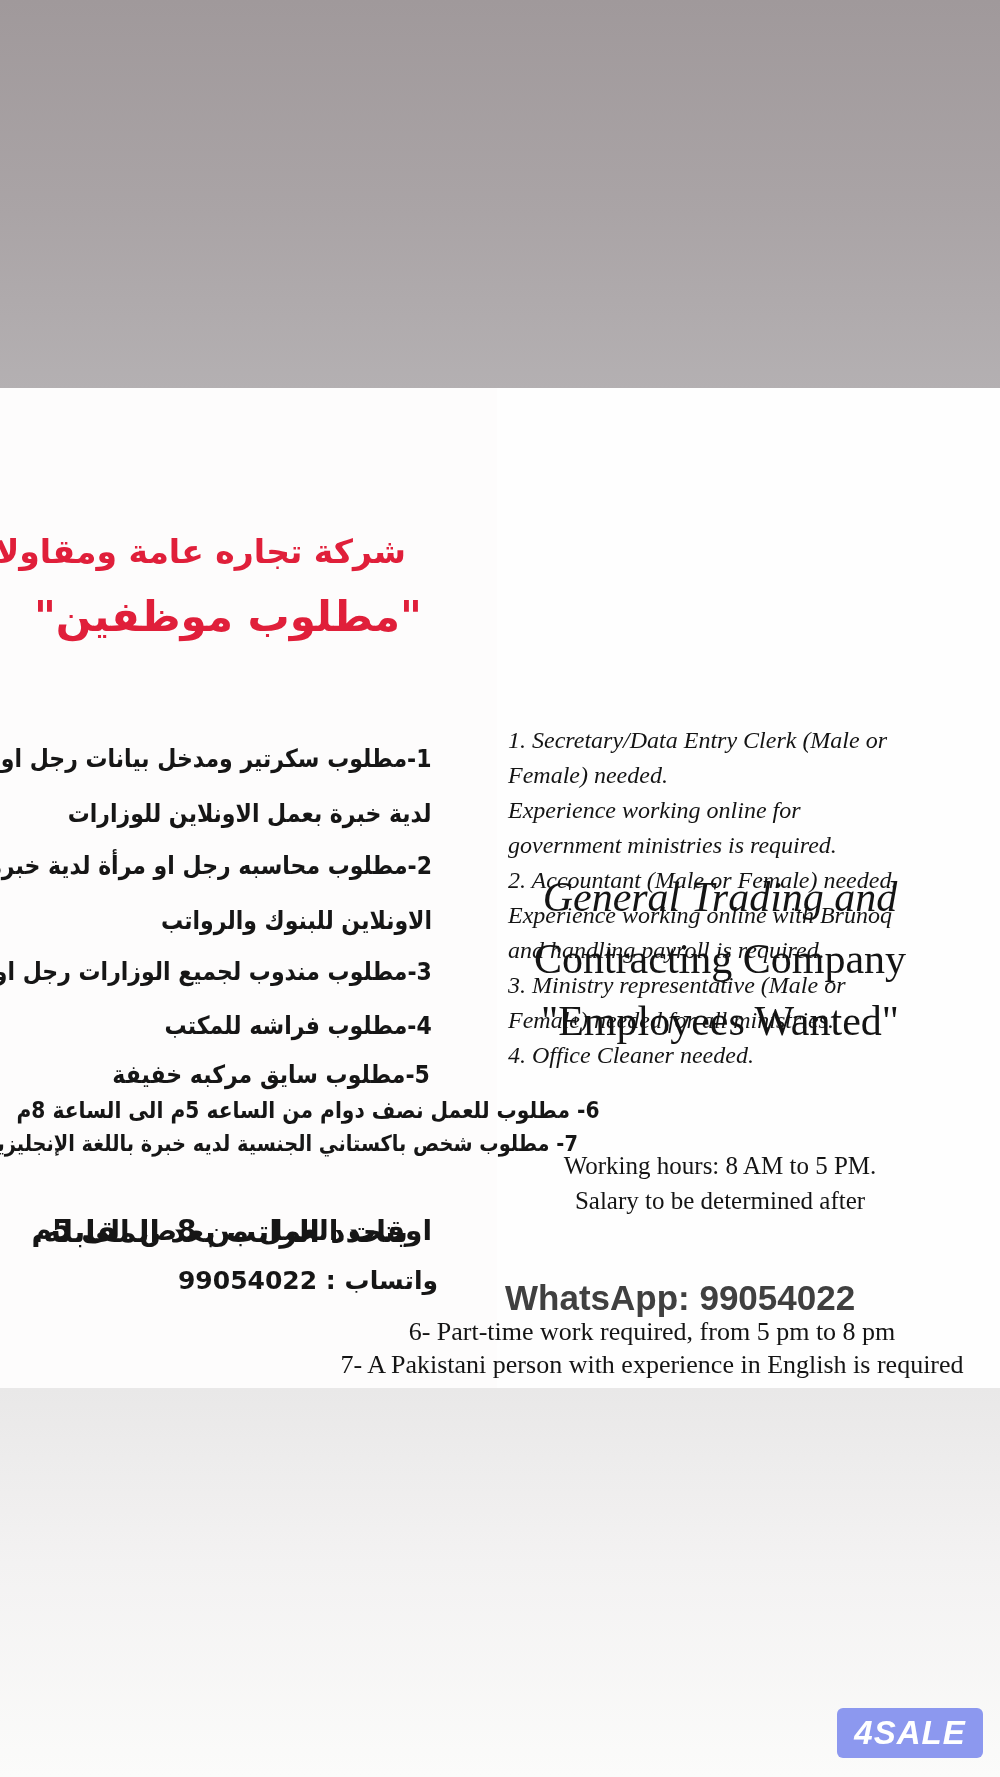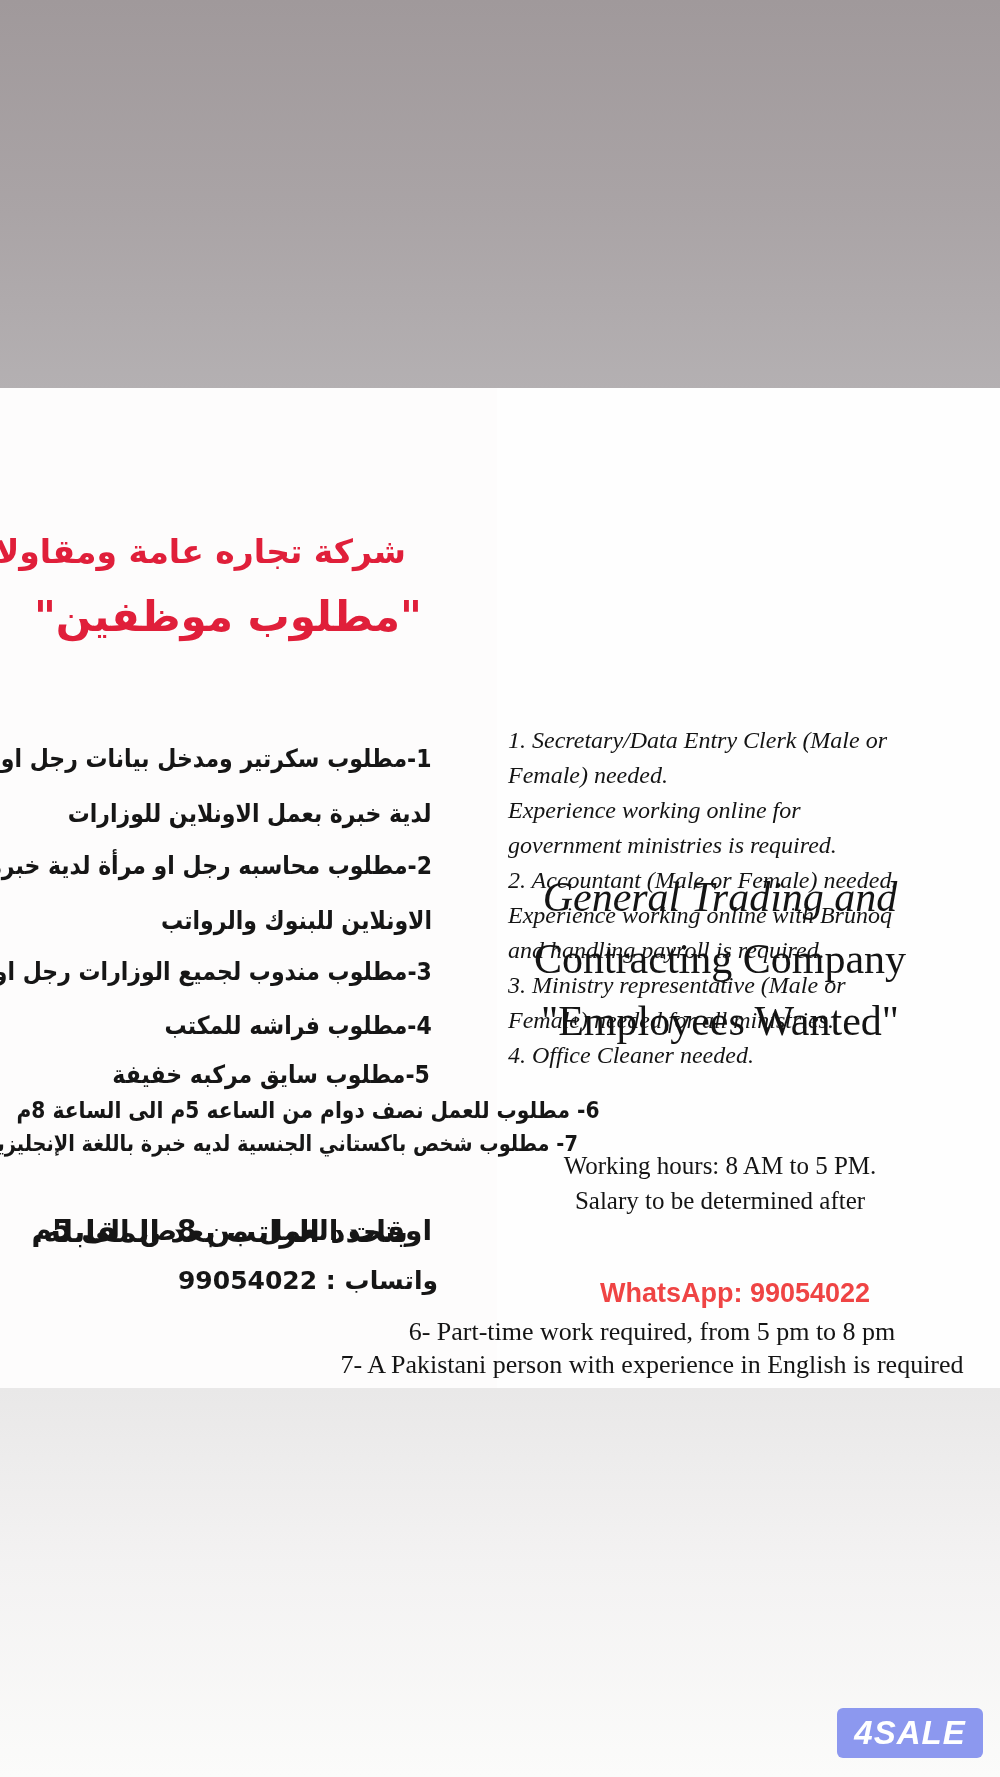--- a/index.html
+++ b/index.html
@@ -49,23 +49,22 @@
   .body-block{
     position:absolute;left:508px;top:723px;width:470px;
     line-height:35px;font-size:24px;font-style:italic;
   }
   .hours-block{
     position:absolute;left:505px;top:1148px;width:430px;
     text-align:center;line-height:35px;font-size:25px;
   }
   .wa-en{
     position:absolute;left:505px;top:1278px;width:460px;
-    text-align:center;
     font-family:"Liberation Sans","DejaVu Sans",sans-serif;
-    font-weight:700;font-size:27px;color:#ef4444;
+    font-weight:700;font-size:35px;color:#404040;
   }
   .extra-block{
     position:absolute;left:302px;top:1315px;width:700px;
     text-align:center;line-height:33px;font-size:26px;
   }
   .logo{
     position:absolute;left:837px;top:1708px;width:146px;height:50px;
     background:var(--logo);
     border-radius:6px;
     display:flex;align-items:center;justify-content:center;

